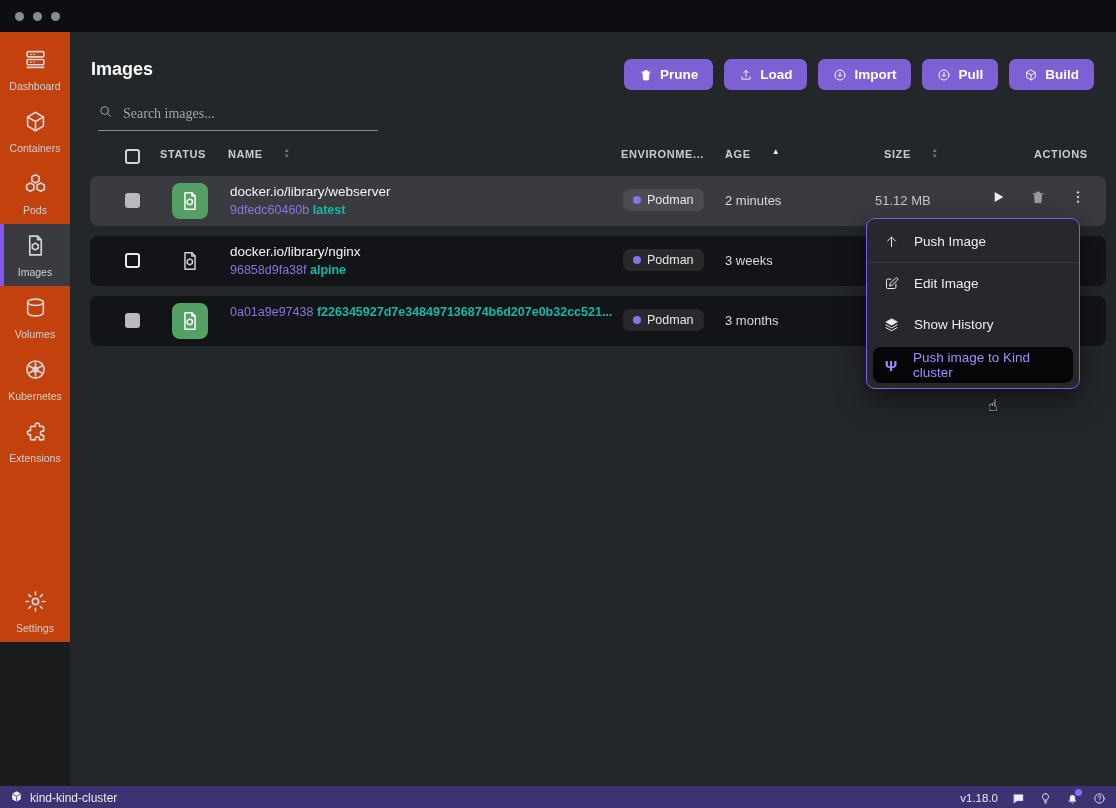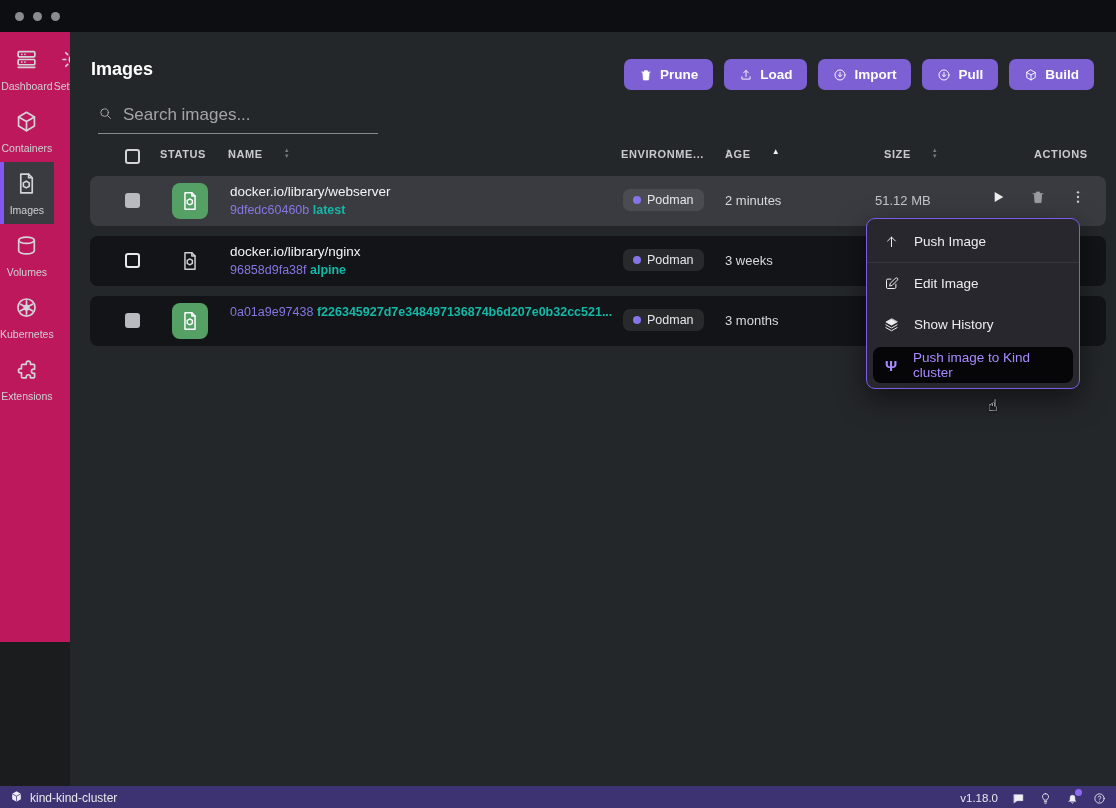--- a/index.html
+++ b/index.html
@@ -4,22 +4,22 @@
 <style>
   html,body{margin:0;padding:0;background:#1a1c1e;}
   body{width:1116px;height:808px;position:relative;overflow:hidden;
        font-family:"Liberation Sans","DejaVu Sans",sans-serif;color:#e8e9eb;
        -webkit-font-smoothing:antialiased;}
   .titlebar{position:absolute;left:0;top:0;width:1116px;height:32px;background:#0c0e11;
             display:flex;align-items:center;padding-left:15px;box-sizing:border-box;gap:9px;}
   .traffic-dot{width:9px;height:9px;border-radius:50%;background:#8b8b8f;}
 
   
-  .sidebar{position:absolute;left:0;top:32px;width:70px;height:610px;background:#be185d;
-           display:flex;flex-direction:row;box-sizing:border-box;padding-top:6px;}
+  .sidebar{position:absolute;left:0;top:32px;width:70px;height:610px;background:#c2410c;
+           display:flex;flex-direction:column;box-sizing:border-box;padding-top:6px;}
   .sidebar .spacer{flex:1;}
   .nav-item{position:relative;display:flex;flex-direction:column;align-items:center;
             gap:4px;padding:9px 0 8px;cursor:pointer;color:#d3d4d7;}
   .nav-item svg{width:25px;height:25px;}
   .nav-item .nav-label{font-size:10.5px;color:#cfd0d3;}
   .nav-item.active{background:#3a3a41;}
   .nav-item.active::before{content:"";position:absolute;left:0;top:0;bottom:0;width:4px;
             background:#8457f0;}
 
   
@@ -27,22 +27,22 @@
   .page-title{position:absolute;left:21px;top:27px;font-size:18px;font-weight:bold;color:#fff;margin:0;}
   .toolbar{position:absolute;right:22px;top:27px;display:flex;gap:11px;}
   .btn{display:flex;align-items:center;gap:7px;background:#7c60d4;color:#fff;border:none;
        border-radius:7px;height:31px;padding:0 15px;font-size:13.5px;font-weight:bold;
        font-family:inherit;cursor:pointer;}
   .btn svg{width:14px;height:14px;}
 
   .search-row{position:absolute;left:28px;top:72px;width:280px;display:flex;align-items:center;
               gap:8px;border-bottom:1px solid #87898d;padding-bottom:7px;color:#a3a4a8;}
   .search-row svg{width:15px;height:15px;flex:0 0 auto;}
-  .search-input{background:transparent;border:none;outline:none;color:#84cc16;font-size:17px;
-                font-family:Liberation Sans, sans-serif;width:240px;}
+  .search-input{background:transparent;border:none;outline:none;color:#84cc16;font-size:14px;
+                font-family:Liberation Serif, serif;width:240px;}
   .search-input::placeholder{color:#a3a4a8;}
 
   
   .thead{position:absolute;left:0;top:116px;width:100%;height:22px;font-size:11px;
          font-weight:bold;letter-spacing:.6px;color:#c9cacd;}
   .th{position:absolute;top:0;display:flex;align-items:flex-start;gap:21px;white-space:nowrap;cursor:pointer;}
   .sort-both{display:inline-flex;flex-direction:column;gap:1px;color:#76787d;font-size:6px;line-height:5px;}
   .sort-asc{color:#f0f1f3;font-size:8px;line-height:8px;}
   .th-cb{position:absolute;left:55px;top:1px;width:15px;height:15px;border:2px solid #d3d4d8;
          border-radius:3px;box-sizing:border-box;cursor:pointer;}
@@ -121,20 +121,28 @@
           </svg></span>
         <span class="nav-label">Dashboard</span>
       </div>
       <div class="nav-item">
         <span><svg viewBox="0 0 24 24" fill="none" stroke="currentColor" stroke-width="1.6" stroke-linecap="round" stroke-linejoin="round">
             <path d="M12 3.2 19.6 7.6v8.8L12 20.8 4.4 16.4V7.6Z"></path>
             <path d="M4.4 7.6 12 12l7.6-4.4M12 12v8.8"></path>
           </svg></span>
         <span class="nav-label">Containers</span>
       </div>
+      <div class="nav-item">
+        <span><svg viewBox="0 0 24 24" fill="none" stroke="currentColor" stroke-width="1.6" stroke-linecap="round" stroke-linejoin="round">
+            <path d="M12 3.5 15.5 5.5v4L12 11.5 8.5 9.5v-4Z"></path>
+            <path d="M7 11.5 10.5 13.5v4L7 19.5 3.5 17.5v-4Z"></path>
+            <path d="M17 11.5 20.5 13.5v4L17 19.5 13.5 17.5v-4Z"></path>
+          </svg></span>
+        <span class="nav-label">Pods</span>
+      </div>
       <div class="nav-item active">
         <span><svg viewBox="0 0 24 24" fill="none" stroke="currentColor" stroke-width="1.6" stroke-linecap="round" stroke-linejoin="round">
             <path d="M6.5 3h7.5l3.5 3.5V21h-11Z"></path>
             <path d="M14 3v3.5h3.5"></path>
             <path d="M11.8 9.8 14.6 11.4v3.2L11.8 16.2 9 14.6v-3.2Z"></path>
           </svg></span>
         <span class="nav-label">Images</span>
       </div>
       <div class="nav-item">
         <span><svg viewBox="0 0 24 24" fill="none" stroke="currentColor" stroke-width="1.6" stroke-linecap="round" stroke-linejoin="round">

